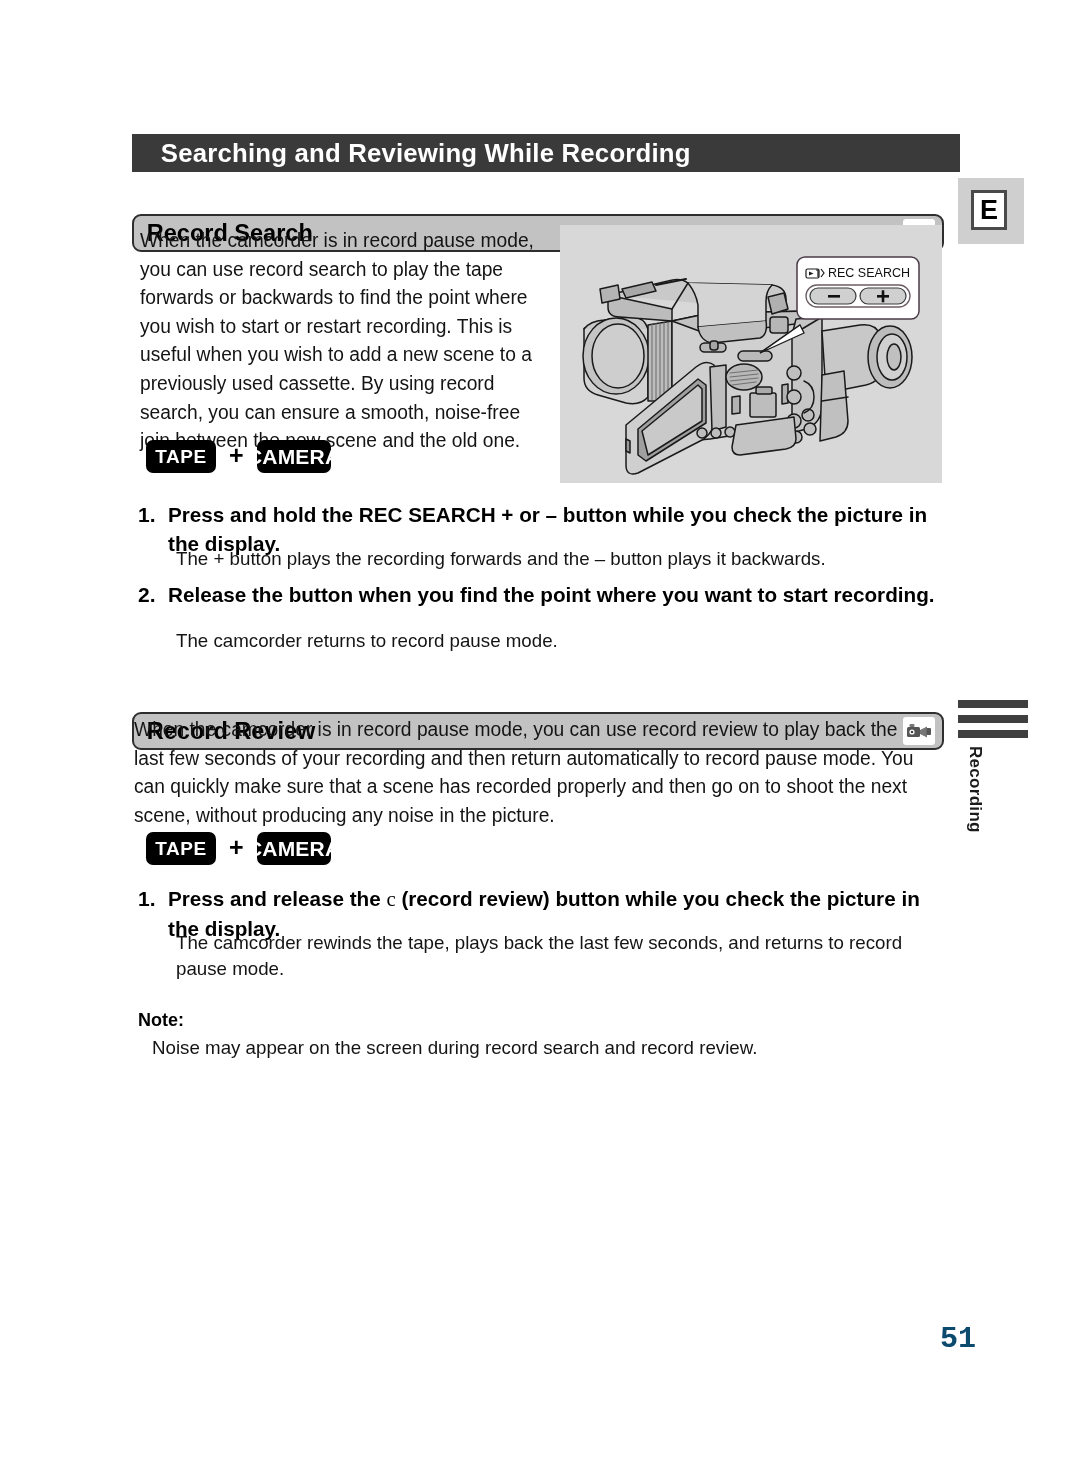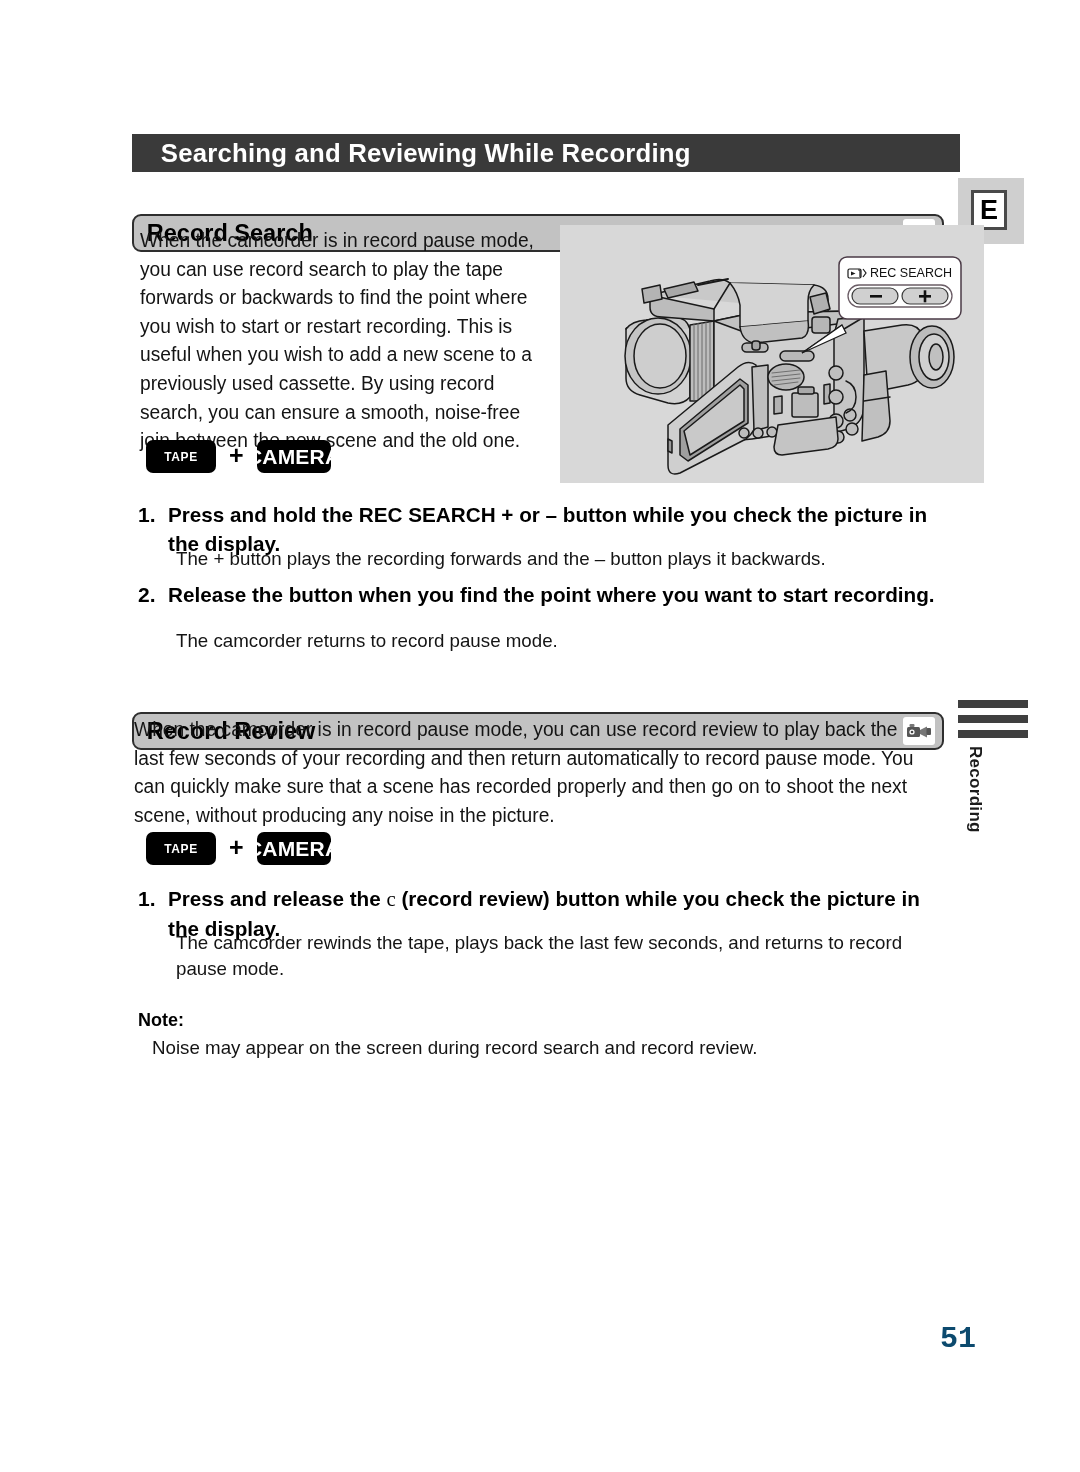--- a/index.html
+++ b/index.html
@@ -146,21 +146,21 @@
     background: #000000;
     color: #ffffff;
     border-radius: 7px;
     height: 33px;
     display: flex;
     align-items: center;
     justify-content: center;
     font-weight: bold;
     letter-spacing: 0.6px;
   }
-  .mode-badge.tape { width: 70px; font-size: 12px; }
+  .mode-badge.tape { width: 70px; font-size: 19px; }
   .mode-badge.camera { width: 74px; font-size: 21px; letter-spacing: 0.2px; }
   .mode-plus {
     font-size: 25px;
     font-weight: bold;
     color: #000;
     margin: 0 13px;
     line-height: 1;
     padding-bottom: 3px;
   }
 
@@ -224,21 +224,20 @@
 
   
   .illus {
     position: absolute;
     left: 560px;
     top: 225px;
     width: 382px;
     height: 258px;
     background: #d8d8d8;
     overflow: hidden;
-    padding-left: 42px;
   }
   .illus svg { display: block; }
 
   
   .thumb-index {
     position: absolute;
     left: 958px;
     top: 700px;
     width: 74px;
     height: 180px;

